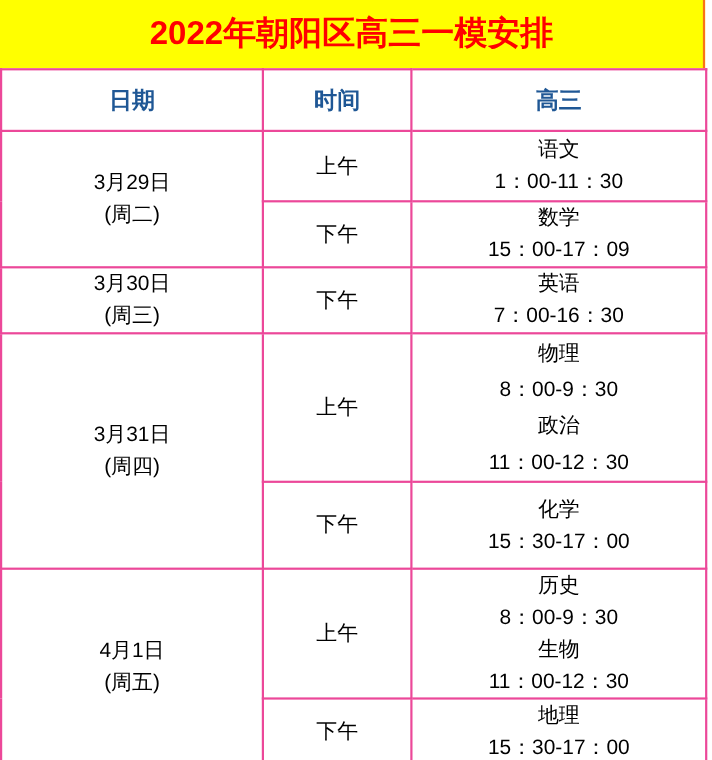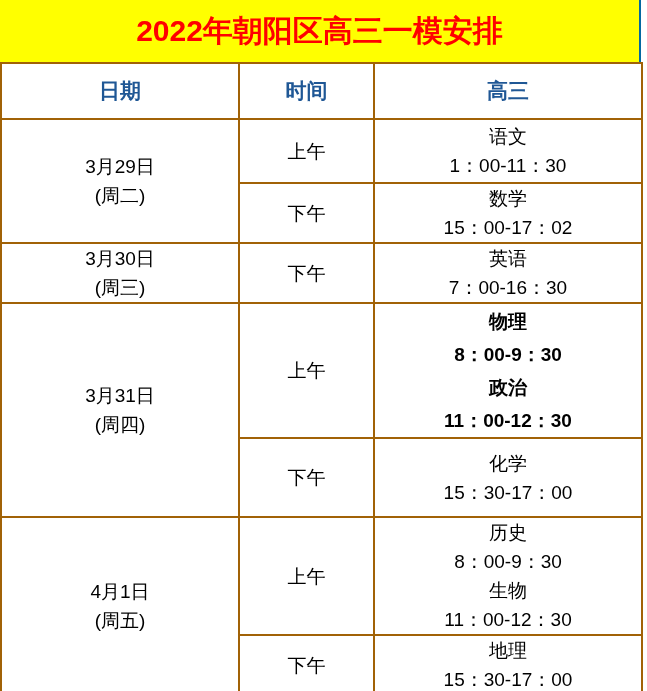--- a/index.html
+++ b/index.html
@@ -17,30 +17,30 @@
   .title-bar {
     box-sizing: border-box;
     width: 641px;
     height: 62px;
     background: #FFFF00;
     color: #FF0000;
     font-size: 30px;
     font-weight: bold;
     text-align: center;
     line-height: 62px;
-    border-right: 2px solid #0369a1;
+    border-right: 2px solid #f97316;
   }
   table.schedule {
     border-collapse: collapse;
     table-layout: fixed;
     width: 641px;
   }
   table.schedule th,
   table.schedule td {
-    border: 2px solid #a16207;
+    border: 2px solid #ec4899;
     text-align: center;
     vertical-align: middle;
     padding: 0;
   }
   table.schedule th {
     color: #1F5795;
     font-size: 21px;
     font-weight: bold;
   }
   table.schedule td {
@@ -52,21 +52,21 @@
   .c-date  { width: 238px; }
   .c-time  { width: 135px; }
   .c-grade { width: 268px; }
   tr.h56  { height: 56px; }
   tr.h58  { height: 58px; }
   tr.h64  { height: 64px; }
   tr.h79  { height: 79px; }
   tr.h118 { height: 118px; }
   tr.h135 { height: 135px; }
   .subject-cell div, .date-cell div { line-height: 29px; }
-  tr.h135 .subject-cell div { line-height: 33px; font-weight: bold; }
+  tr.h135 .subject-cell div { line-height: 33px; }
 </style>
 </head>
 <body>
 
 <div class="page">
 
   <div class="title-bar">2022年朝阳区高三一模安排</div>
 
   <table class="schedule">
     <colgroup>
@@ -92,21 +92,21 @@
         <td class="subject-cell">
           <div>语文</div>
           <div>1：00-11：30</div>
         </td>
       </tr>
 
       <tr class="h58">
         <td class="time-cell">下午</td>
         <td class="subject-cell">
           <div>数学</div>
-          <div>15：00-17：02</div>
+          <div>15：00-17：09</div>
         </td>
       </tr>
 
       <tr class="h58">
         <td class="date-cell">
           <div>3月30日</div>
           <div>(周三)</div>
         </td>
         <td class="time-cell">下午</td>
         <td class="subject-cell">

